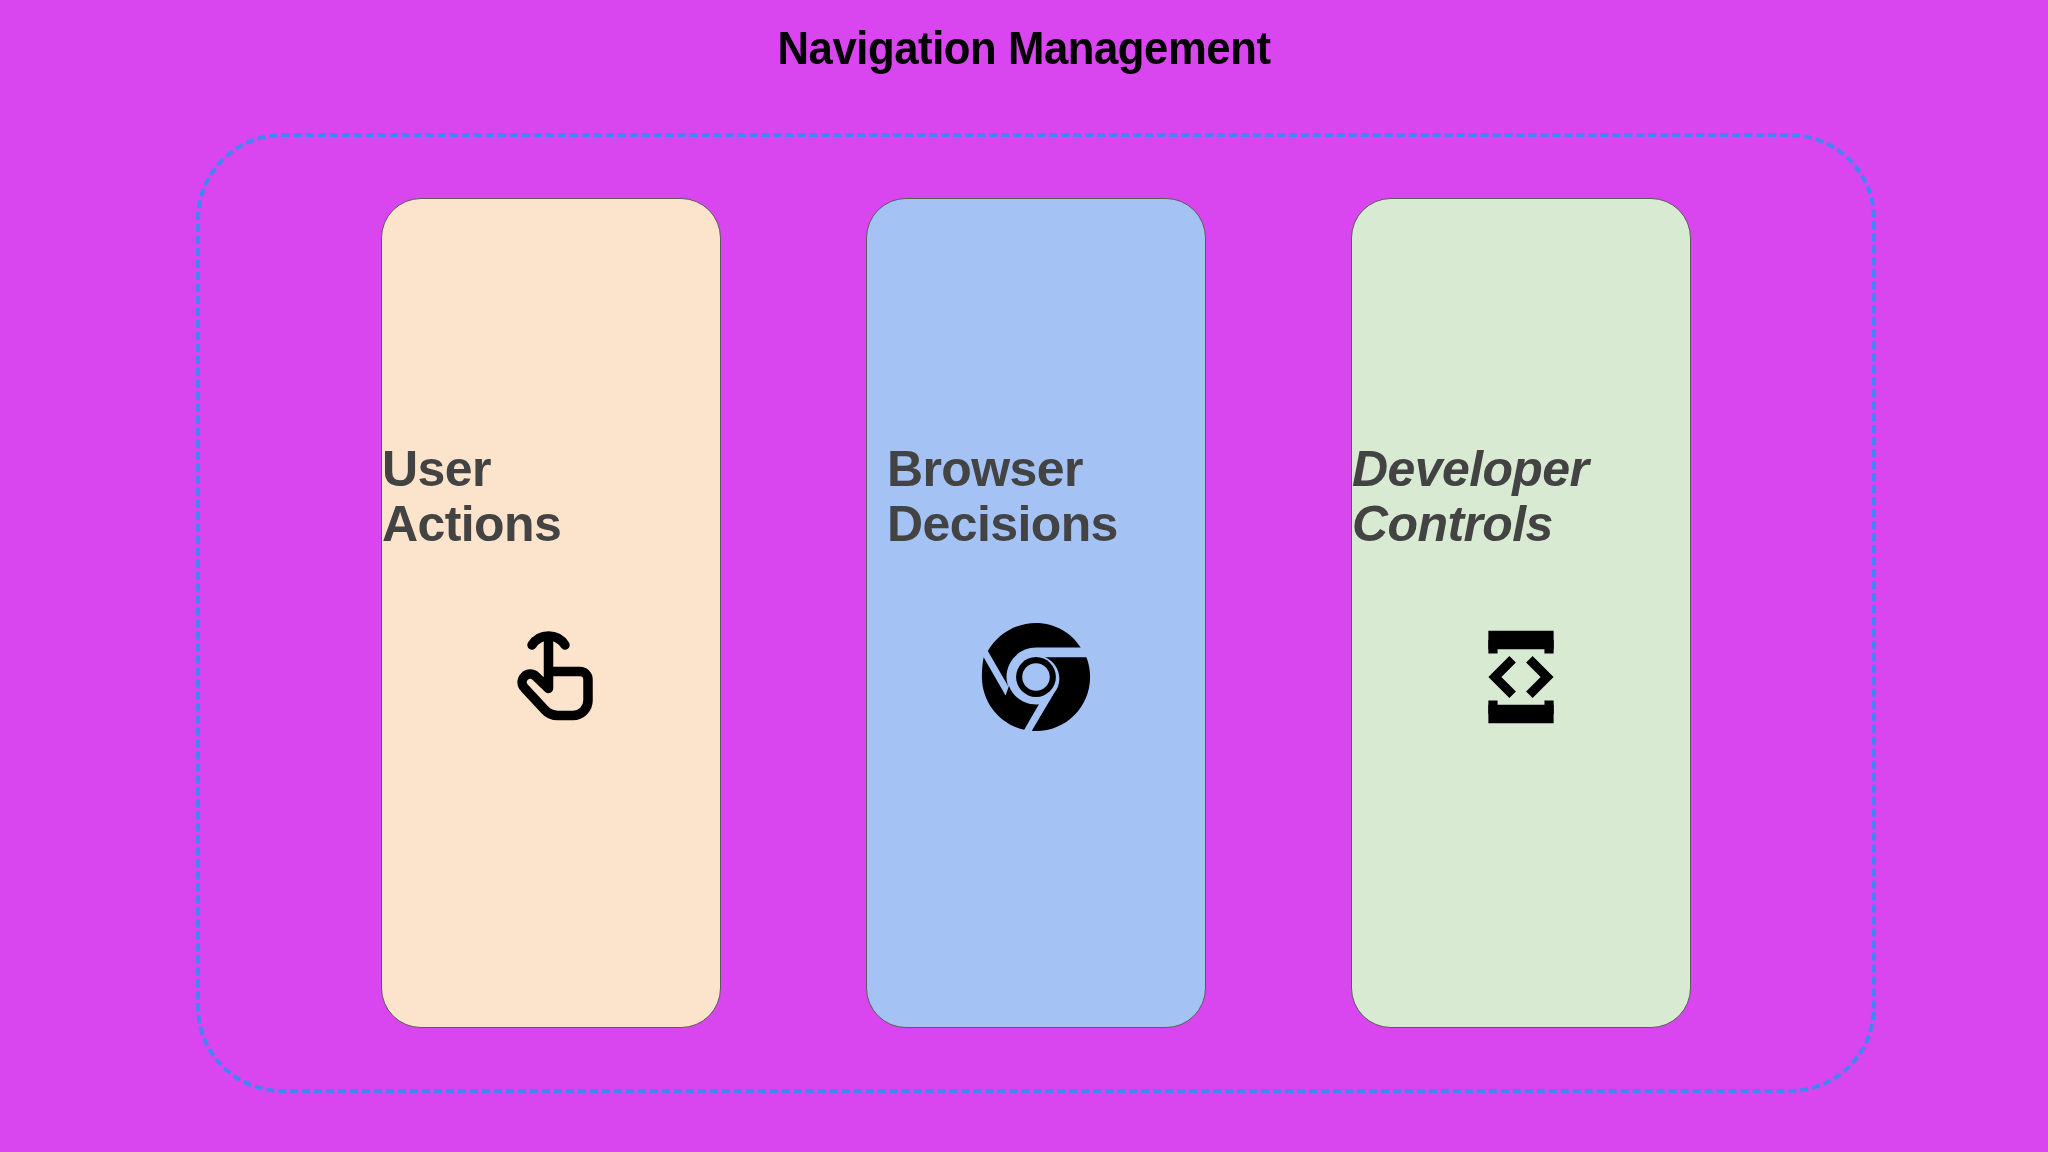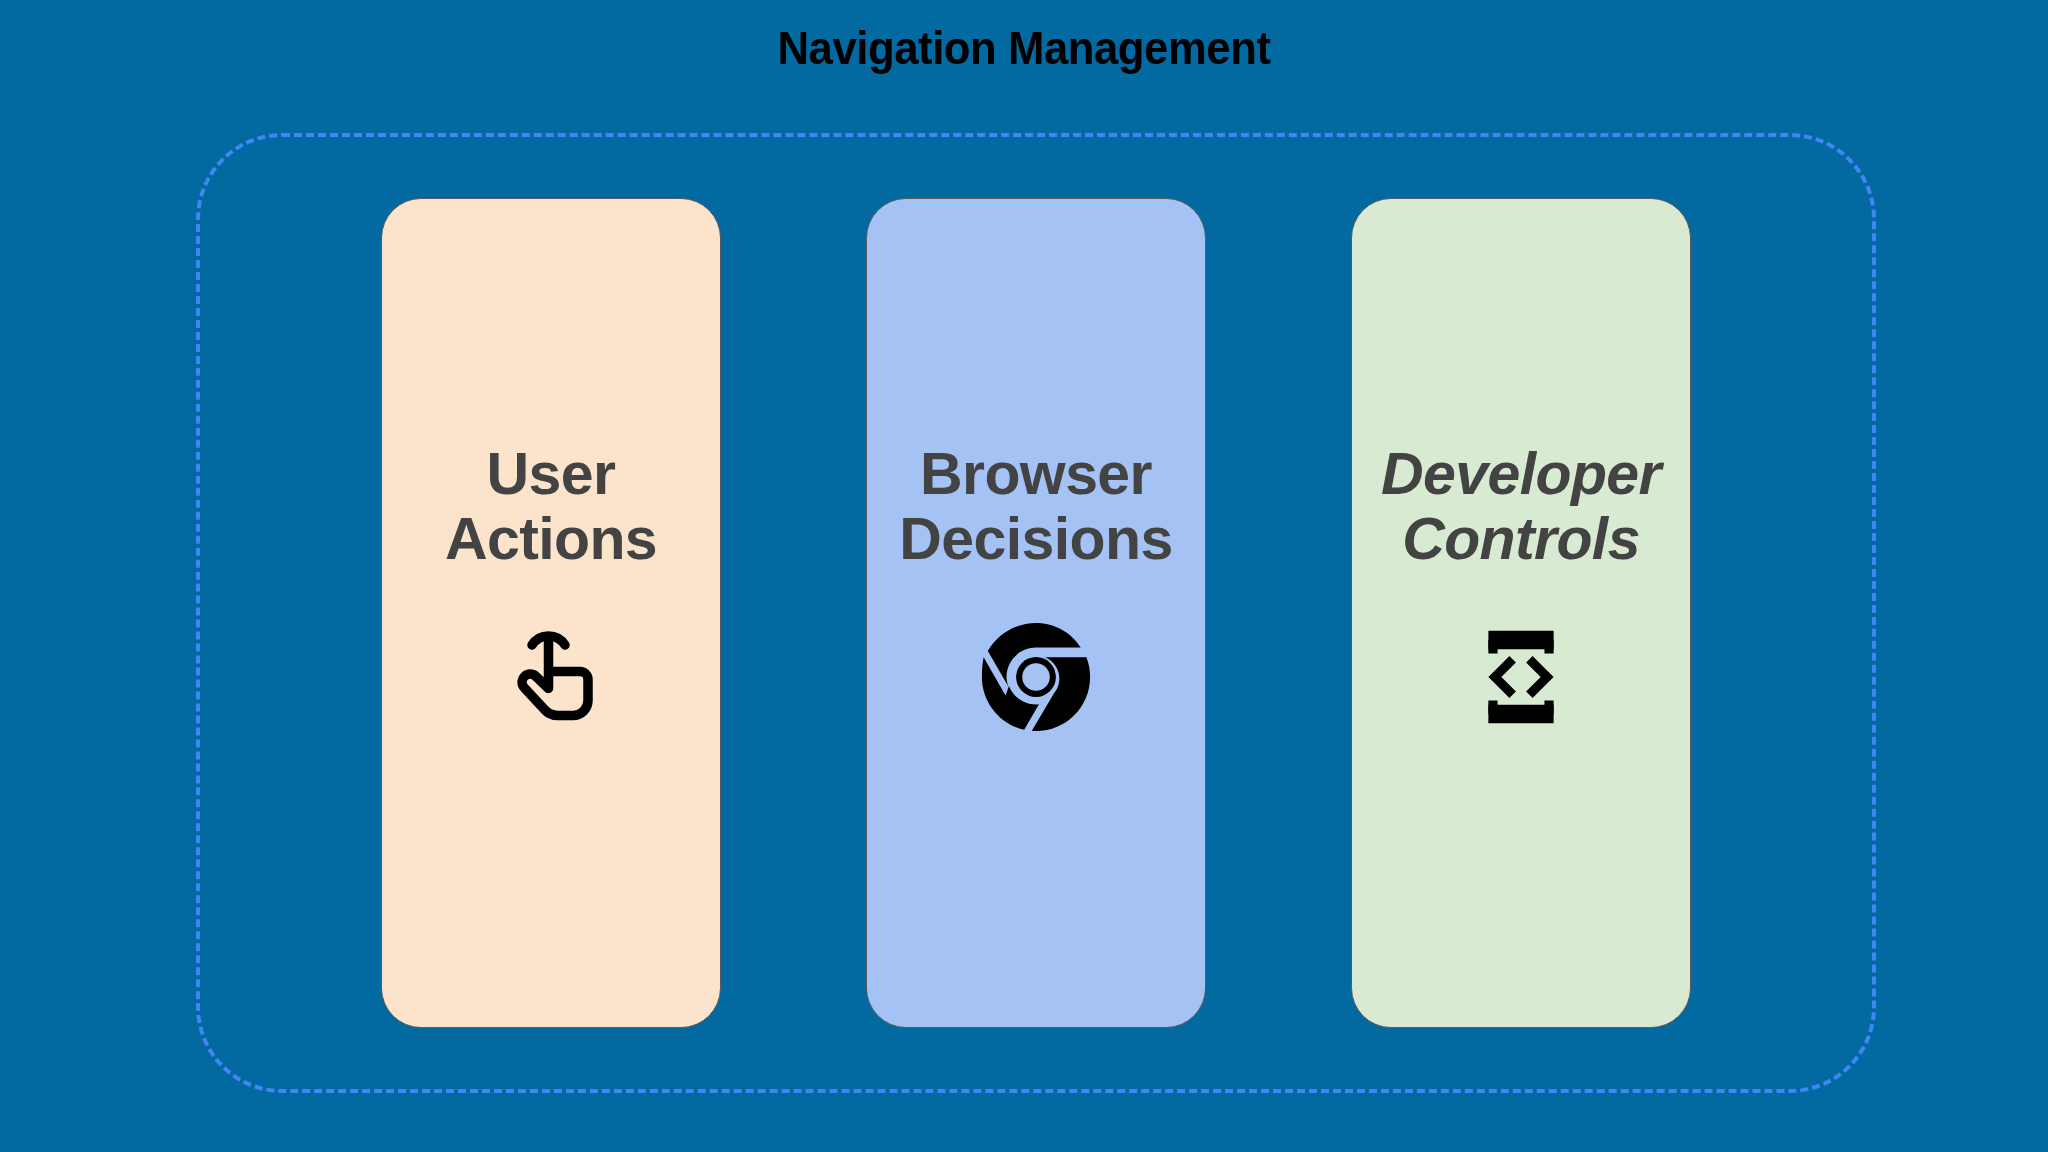--- a/index.html
+++ b/index.html
@@ -11,21 +11,21 @@
     width: 2048px;
     height: 1152px;
     font-family: "Liberation Sans", sans-serif;
     overflow: hidden;
     position: relative;
   }
 
   .page {
     position: absolute;
     inset: 0;
-    background: #0369a1;
+    background: #d946ef;
   }
 
   
   .title {
     position: absolute;
     top: 22px;
     left: 0;
     width: 2048px;
     text-align: center;
     font-size: 47px;
@@ -77,31 +77,30 @@
     align-items: center;
     justify-content: flex-start;
     position: relative;
   }
 
   .card-label {
     position: absolute;
     top: 0;
     left: 0;
     right: 0;
-    text-align: center;
     color: #434343;
-    font-size: 59px;
+    font-size: 50px;
     font-weight: 700;
     line-height: 1.1;
     letter-spacing: -0.6px;
     white-space: pre-line;
   }
 
   .card-1 .card-label { top: 243px; }
-  .card-2 .card-label { top: 243px; }
+  .card-2 .card-label { top: 243px; padding-left: 20px; }
   .card-3 .card-label { top: 243px; }
 
   .card-icon {
     position: absolute;
     top: 418px;
     left: 50%;
     transform: translateX(-50%);
     width: 120px;
     height: 120px;
     display: flex;

